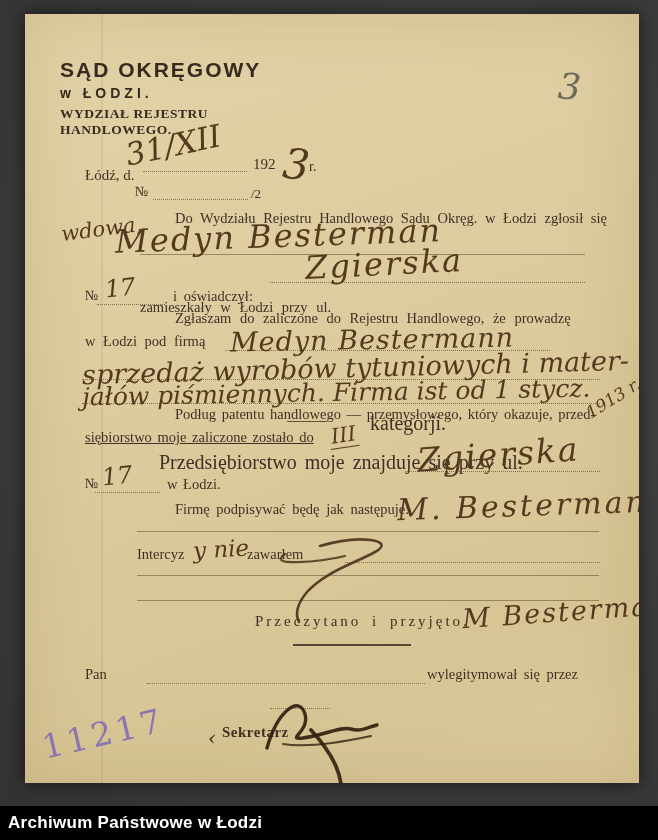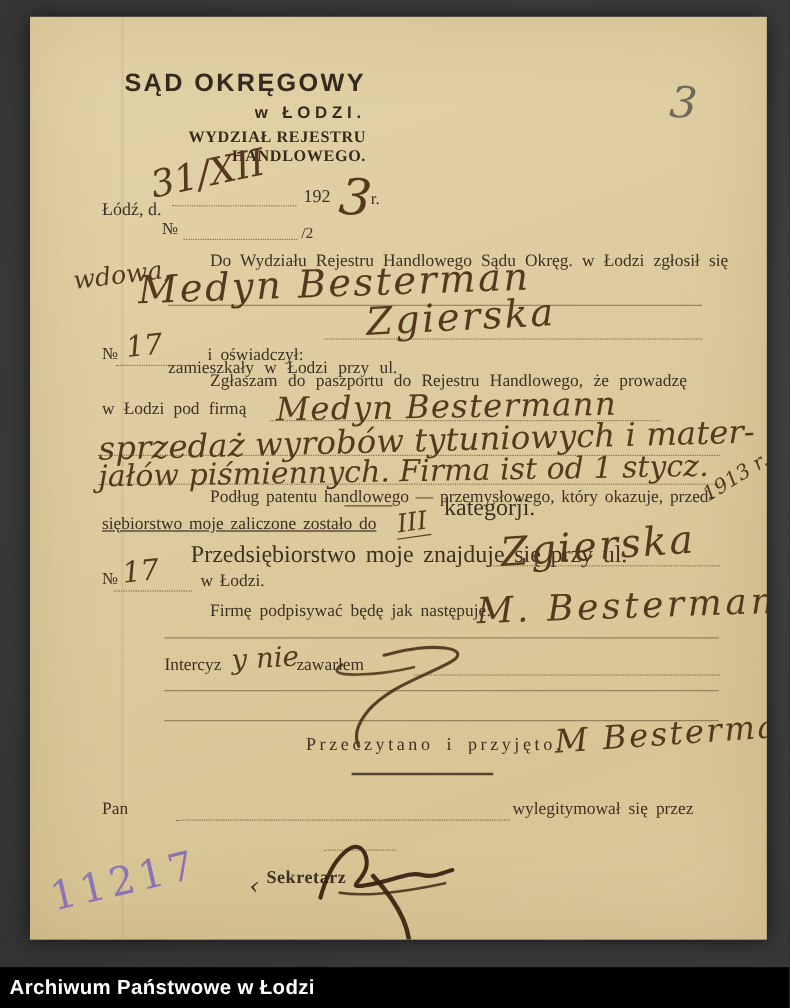--- a/index.html
+++ b/index.html
@@ -10,21 +10,21 @@
          background:linear-gradient(160deg,#e2d3a8 0%,#dccb9e 45%,#d7c595 80%,#dbc99c 100%);
          box-shadow:0 0 16px rgba(0,0,0,.6), inset 0 0 70px rgba(150,118,60,.22);}
   .crease{position:absolute;background:rgba(120,100,60,.10);}
   .print{position:absolute;white-space:nowrap;color:#3e3124;}
   .hw{position:absolute;white-space:nowrap;color:#55391e;
       font-family:"DejaVu Serif", serif;font-style:italic;}
   .hw-dark{color:#3c2713;}
   .dotline{position:absolute;height:0;border-bottom:1px dotted rgba(110,90,55,.8);}
   .ruleline{position:absolute;height:0;border-bottom:1px solid rgba(95,78,46,.55);}
   .solidline{position:absolute;height:0;border-bottom:2px solid rgba(60,48,30,.85);}
-  .hdr{position:absolute;left:35px;top:44px;width:245px;text-align:right;color:#352a1e;}
+  .hdr{position:absolute;left:35px;top:44px;width:245px;text-align:left;color:#352a1e;}
   .hdr .court{font-family:"Liberation Sans", sans-serif;font-weight:bold;font-size:21px;letter-spacing:2px;}
   .hdr .city{font-family:"Liberation Sans", sans-serif;font-weight:bold;font-size:14px;letter-spacing:4px;margin-top:3px;}
   .hdr .division{font-family:"Liberation Serif", serif;font-weight:bold;font-size:13.5px;letter-spacing:.5px;margin-top:5px;}
   .archivebar{position:absolute;left:0;top:806px;width:658px;height:34px;background:#000;}
   .archivebar span{display:block;margin:7px 0 0 8px;color:#fff;
       font-family:"Liberation Sans", sans-serif;font-weight:bold;font-size:17px;letter-spacing:.3px;}
   svg{position:absolute;overflow:visible;}
 </style>
 </head>
 <body>
@@ -59,21 +59,21 @@
 
     <div class="print" style="left:115px;top:249px;font-size:14.5px;word-spacing:5px;margin-top:36px;">zamieszkały w Łodzi przy ul.</div>
     <div class="dotline" style="left:245px;top:268px;width:315px;"></div>
     <div class="hw" style="left:280px;top:231px;font-size:32px;transform:rotate(-3deg);letter-spacing:2px;">Zgierska</div>
 
     <div class="print" style="left:60px;top:274px;font-size:14px;">№</div>
     <div class="hw" style="left:80px;top:260px;font-size:24px;transform:rotate(-6deg);">17</div>
     <div class="dotline" style="left:72px;top:290px;width:68px;"></div>
     <div class="print" style="left:148px;top:274px;font-size:14.5px;word-spacing:3px;">i oświadczył:</div>
 
-    <div class="print" style="left:150px;top:296px;font-size:14.5px;word-spacing:5px;">Zgłaszam do paszportu do Rejestru Handlowego, że prowadzę</div>
+    <div class="print" style="left:150px;top:296px;font-size:14.5px;word-spacing:5px;">Zgłaszam do zaliczone do Rejestru Handlowego, że prowadzę</div>
     <div class="print" style="left:60px;top:319px;font-size:14.5px;word-spacing:4px;">w Łodzi pod firmą</div>
     <div class="dotline" style="left:200px;top:336px;width:325px;"></div>
     <div class="hw" style="left:205px;top:310px;font-size:27px;transform:rotate(-1deg);letter-spacing:1px;">Medyn Bestermann</div>
 
     <div class="dotline" style="left:57px;top:365px;width:518px;"></div>
     <div class="hw" style="left:57px;top:338px;font-size:27px;transform:rotate(-1.5deg);">sprzedaż wyrobów tytuniowych i mater-</div>
     <div class="dotline" style="left:57px;top:389px;width:518px;"></div>
     <div class="hw" style="left:57px;top:364px;font-size:25px;transform:rotate(-1deg);">jałów piśmiennych. Firma ist od 1 stycz.</div>
     <div class="hw" style="left:558px;top:374px;font-size:17px;transform:rotate(-32deg);">1913 r.</div>
 

